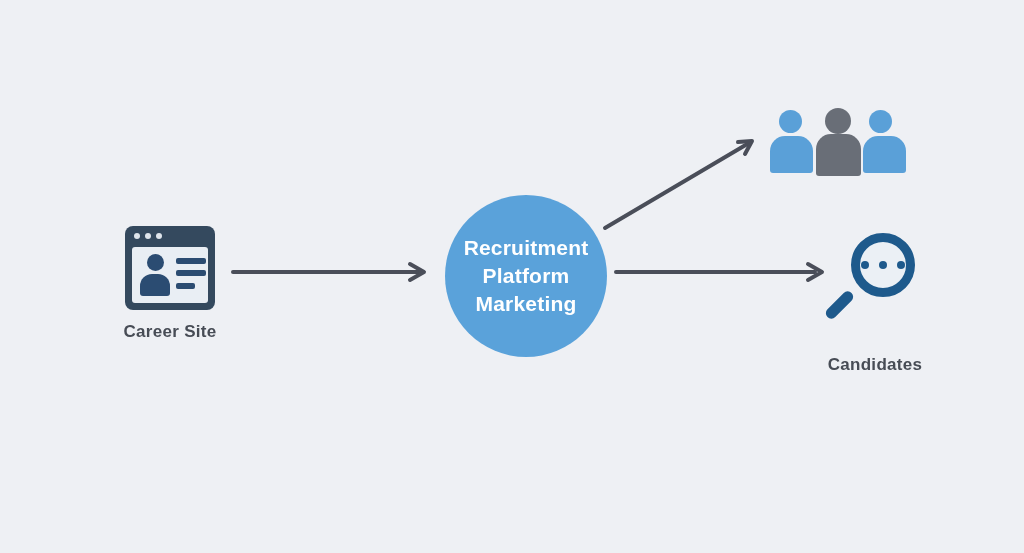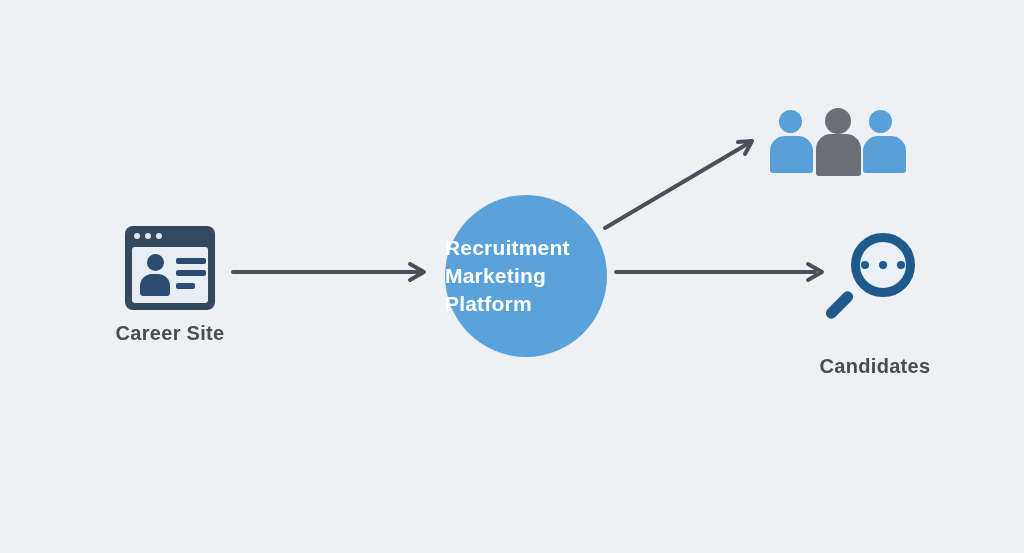--- a/index.html
+++ b/index.html
@@ -48,30 +48,30 @@
   .browser .line{
     position:absolute;left:44px;height:6px;border-radius:2px;
     background:var(--navy-icon-detail);
   }
   .browser .line1{top:11px;width:30px;}
   .browser .line2{top:23px;width:30px;}
   .browser .line3{top:36px;width:19px;}
   
   .node-label{
     position:absolute;width:160px;text-align:center;
-    font-size:20px;font-weight:bold;color:var(--label-text);
+    font-size:17px;font-weight:bold;color:var(--label-text);
     letter-spacing:.3px;
   }
   .label-career{left:90px;top:322px;}
   .label-candidates{left:795px;top:322px;margin-top:33px;}
   
   .platform{
     position:absolute;left:445px;top:195px;width:162px;height:162px;
     border-radius:50%;background:var(--platform-circle);
-    display:flex;flex-direction:column;align-items:flex-start;justify-content:center;
+    display:flex;flex-direction:column;align-items:center;justify-content:center;
     color:var(--platform-text);font-size:21px;font-weight:bold;
     line-height:1.34;letter-spacing:.2px;text-align:center;
   }
   
   .people{position:absolute;left:770px;top:106px;width:138px;height:70px;}
   .person{position:absolute;}
   .person .p-head{position:absolute;border-radius:50%;}
   .person .p-body{position:absolute;border-radius:15px 15px 3px 3px;}
   .person.blue .p-head,.person.blue .p-body{background:var(--people-blue);}
   .person.gray .p-head,.person.gray .p-body{background:var(--people-gray);}
@@ -131,22 +131,22 @@
       <div class="torso"></div>
       <div class="line line1"></div>
       <div class="line line2"></div>
       <div class="line line3"></div>
     </div>
   </div>
   <div class="node-label label-career">Career Site</div>
 
   <div class="platform">
     <span>Recruitment</span>
+    <span>Platform</span>
     <span>Marketing</span>
-    <span>Platform</span>
   </div>
 
   <div class="people">
     <div class="person blue person-left">
       <div class="p-head"></div>
         <div class="p-body"></div>
     </div>
     <div class="person blue person-right">
       <div class="p-head"></div>
         <div class="p-body"></div>

